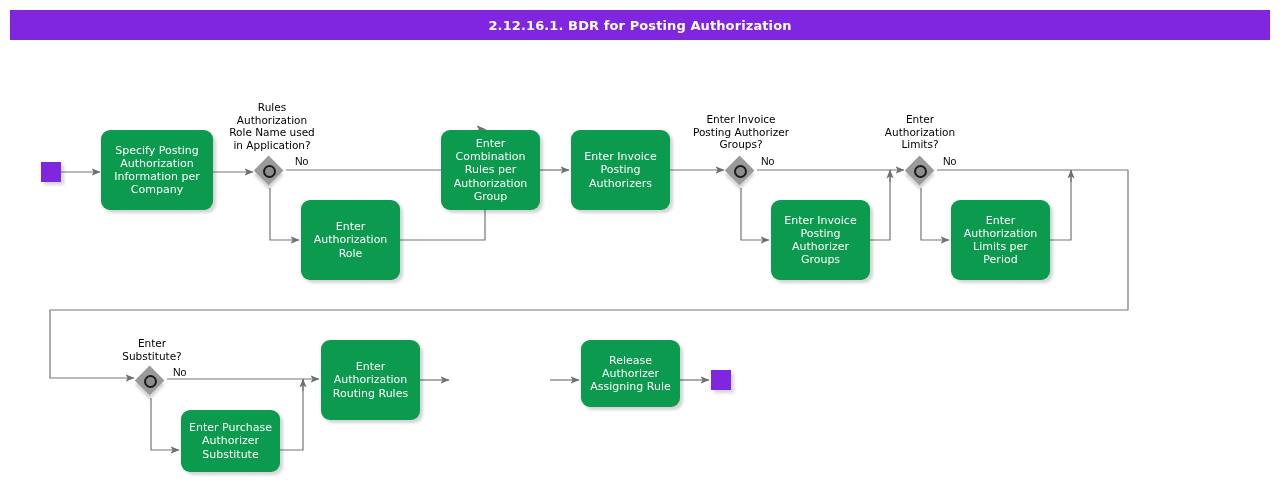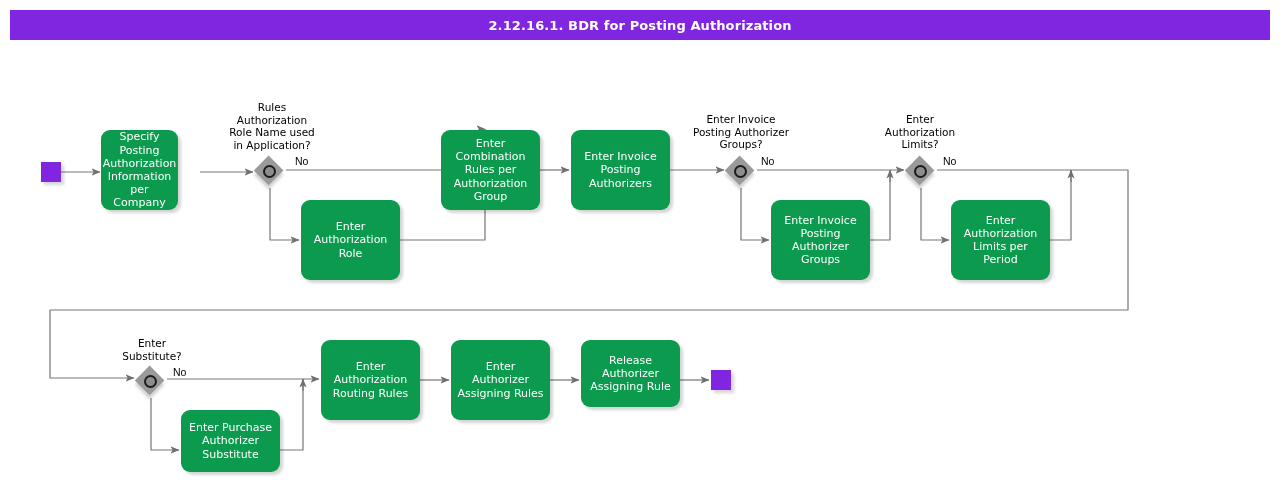--- a/index.html
+++ b/index.html
@@ -172,21 +172,21 @@
 
       <path d="M550,380 L579,380"></path>
 
       <path d="M680,380 L709,380"></path>
     </g>
   </svg>
 
   <div class="event" style="left:41px;top:162px;"></div>
   <div class="event" style="left:711px;top:370px;"></div>
 
-  <div class="task" style="left: 101px; top: 130px; width: 77px; height: 80px; white-space: pre-line;">Specify Posting
+  <div class="task" style="left: 101px; top: 130px; width: 112px; height: 80px; white-space: pre-line;">Specify Posting
 Authorization
 Information per
 Company</div>
 
   <div class="task" style="left: 301px; top: 200px; width: 99px; height: 80px; white-space: pre-line;">Enter
 Authorization
 Role</div>
 
   <div class="task" style="left: 441px; top: 130px; width: 99px; height: 80px; white-space: pre-line;">Enter
 Combination
@@ -209,22 +209,20 @@
 Period</div>
 
   <div class="task" style="left: 181px; top: 410px; width: 99px; height: 62px; white-space: pre-line;">Enter Purchase
 Authorizer
 Substitute</div>
 
   <div class="task" style="left: 321px; top: 340px; width: 99px; height: 80px; white-space: pre-line;">Enter
 Authorization
 Routing Rules</div>
 
-  <div class="task" style="left: 451px; top: 340px; width: 99px; height: 80px; white-space: pre-line;">Enter Authorizer
-Assigning Rules</div>
 
   <div class="task" style="left: 581px; top: 340px; width: 99px; height: 67px; white-space: pre-line;">Release
 Authorizer
 Assigning Rule</div>
 
   <div class="gateway" style="left:255px;top:157px;">
     <div class="dia"></div>
     <div class="ring"></div>
   </div>
   <div class="glabel" style="left: 210px; top: 101px; width: 124px; white-space: pre-line;">Rules

